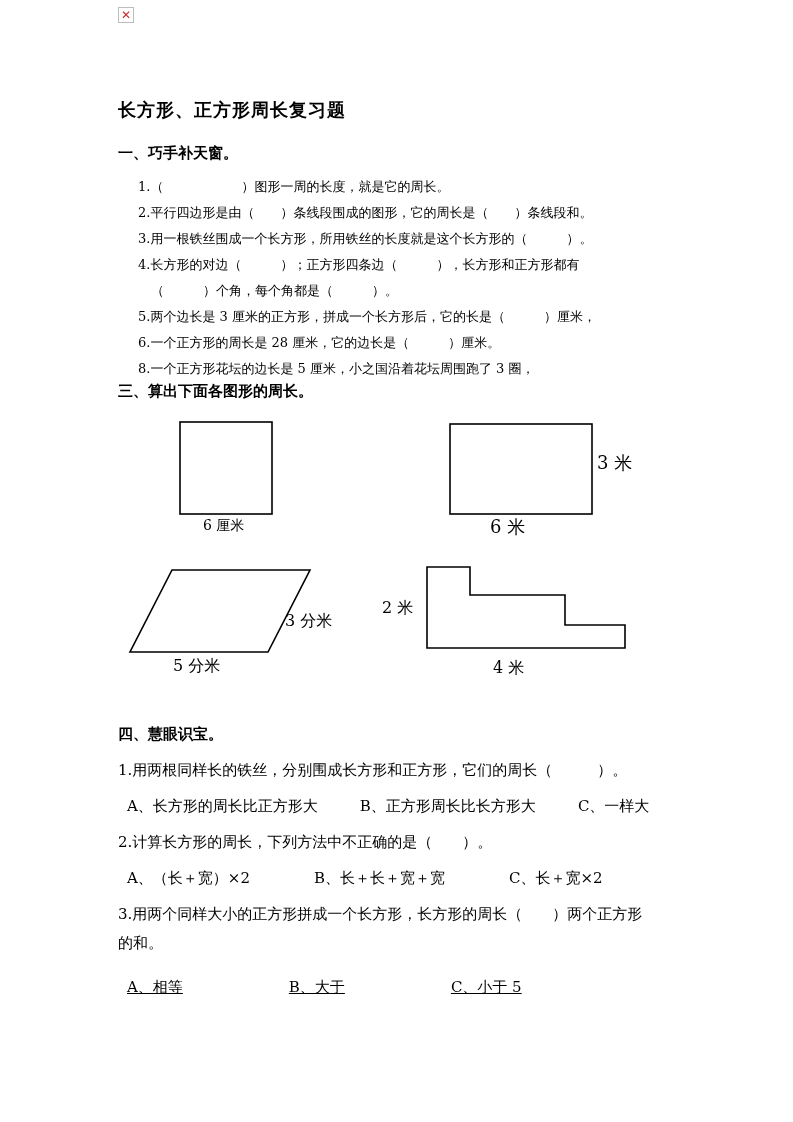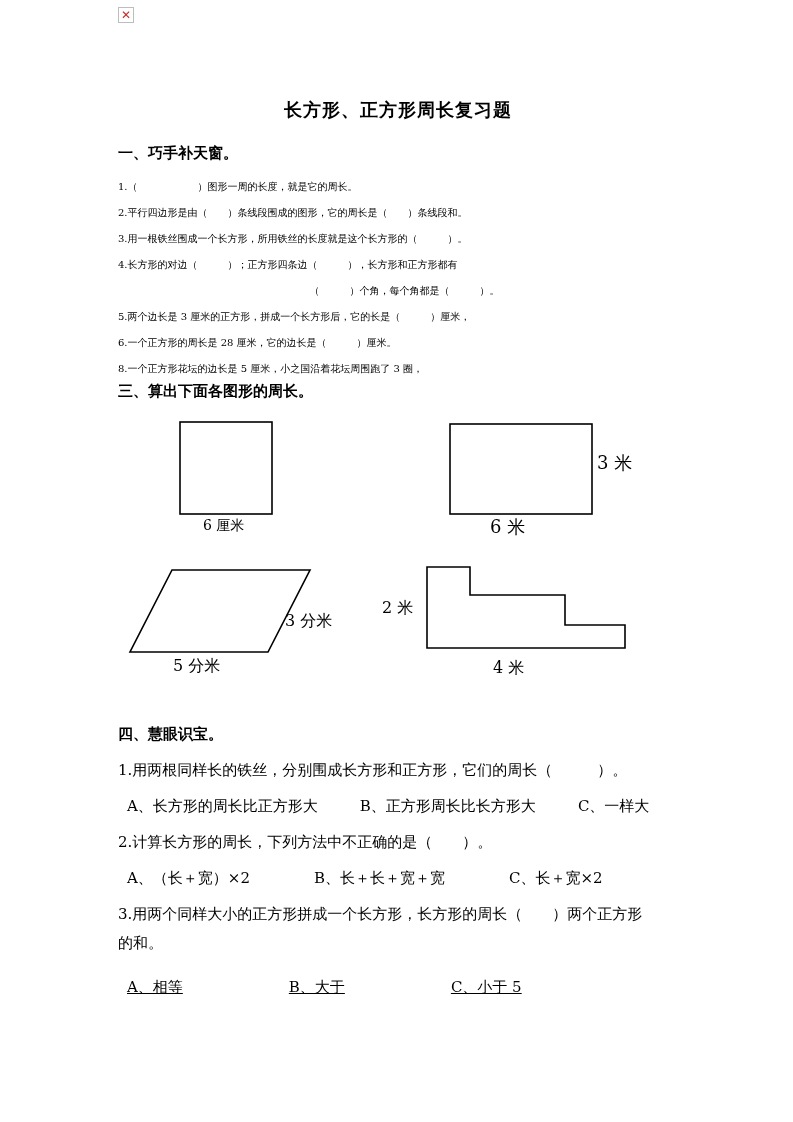--- a/index.html
+++ b/index.html
@@ -18,32 +18,32 @@
     border:1px solid #bdbdbd;
     color:#cc2a2a; font-size:12px; line-height:14px;
     text-align:center;
     font-family:"DejaVu Sans","Liberation Sans",sans-serif;
   }
   .content {
     position:absolute; left:118px; top:0; width:560px;
   }
   .doc-title {
     margin-top:98px;
-    text-align:center;
+    text-align:left;
     font-size:18px; font-weight:bold; letter-spacing:1px;
   }
   .sec-heading {
     font-weight:bold; font-size:15px;
   }
   .h-one { margin-top:22px; }
   .h-three { }
   .h-four { margin-top:22px; }
-  .fill-lines { margin-top:11px; font-size:10px; line-height:26px; }
+  .fill-lines { margin-top:11px; font-size:13px; line-height:26px;margin-left:20px; }
   .fill-line { white-space:nowrap; }
-  .fill-line.indent { padding-left:13px;text-align:center; }
+  .fill-line.indent { padding-left:13px; }
   .shapes-wrap { position:relative; height:292px; margin-top:10px; }
   .shapes-svg { position:absolute; left:0; top:0; }
   .shapes-svg .shape { fill:none; stroke:#000; stroke-width:1.6; }
   .shapes-svg text {
     font-family:"DejaVu Serif","Liberation Serif",serif;
     fill:#000;
   }
   .lbl-s { font-size:14px; }
   .lbl-m { font-size:16px; }
   .lbl-l { font-size:18px; }

